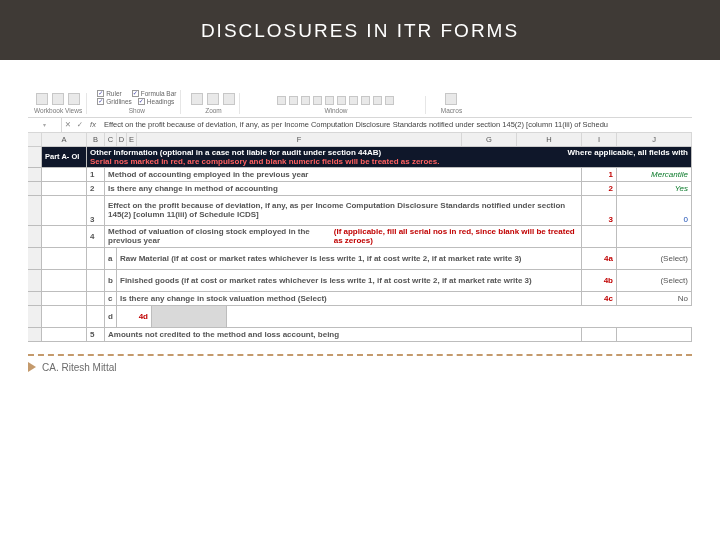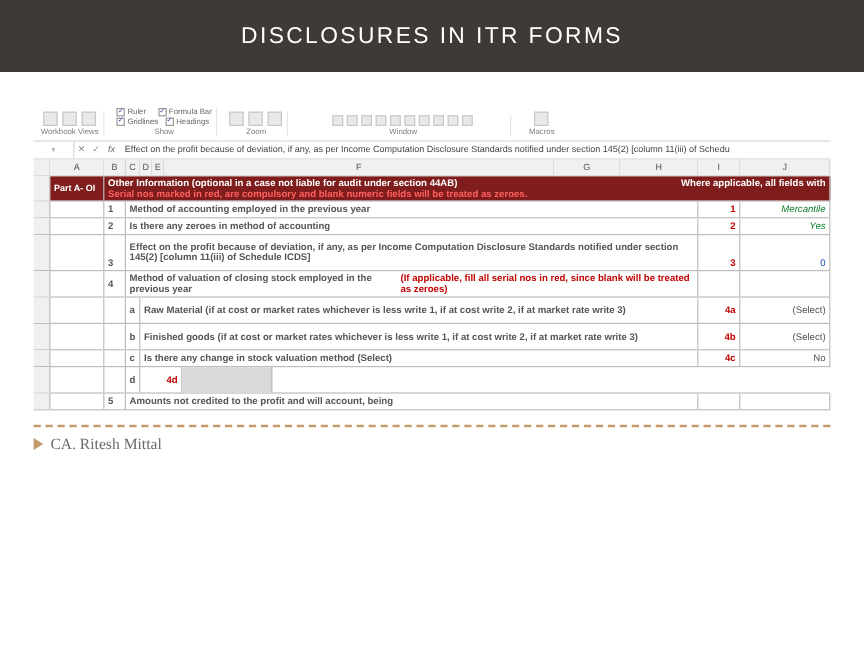--- a/index.html
+++ b/index.html
@@ -37,30 +37,30 @@
   .colhdr { display: flex; height: 14px; border-bottom: 1px solid #ccc; font-size: 7.5px; }
   .colhdr div { border-right: 1px solid #d7d7d7; text-align: center; display:flex; align-items:center; justify-content:center; color:#555; background:#f0f0f0; }
   .rownum { width: 14px; }
   .cA { width: 45px; } .cB { width: 18px; } .cC { width: 12px; } .cD { width: 10px; } .cE { width: 10px; }
   .cF { flex: 1; } .cG { width: 55px; } .cH { width: 65px; } .cI { width: 35px; } .cJ { width: 75px; }
   
   .row { display: flex; min-height: 14px; font-size: 8px; border-bottom: 1px solid #bdbdbd; }
   .row > div { border-right: 1px solid #bdbdbd; padding: 1px 3px; display:flex; align-items:center; }
   .row .rownum { background:#f0f0f0; color:#666; font-size:7px; justify-content:center; }
   .row .merge-rest { flex: 1; }
-  .black { background:#7f1d1d; color:#fff; font-weight:bold; }
+  .black { background:#0f172a; color:#fff; font-weight:bold; }
   .redtxt { color: #c00000; }
   .green { color: #0a7a2a; font-style: italic; }
   .bold { font-weight: bold; }
   .right { justify-content: flex-end; }
   .greycell { background: #d9d9d9; }
   .colF-text { line-height: 1.15; }
   
   .dash { margin: 12px 28px 0; border-top: 2px dashed #c49a6c; }
-  .footer { display:flex; align-items:center; gap:6px; margin: 6px 28px 0; font-family: Liberation Serif, serif; color:#6b6b6b; font-size:13px; }
+  .footer { display:flex; align-items:center; gap:6px; margin: 6px 28px 0; font-family: Liberation Sans, sans-serif; color:#6b6b6b; font-size:10px; }
   .tri { display:inline-block; width:0; height:0; border-top:5px solid transparent; border-bottom:5px solid transparent; border-left:8px solid #c49a6c; }
 </style>
 </head>
 <body>
 
 <div class="title-bar">
   <div>DISCLOSURES IN ITR FORMS</div>
 </div>
 
 <div class="excel">
@@ -168,21 +168,21 @@
     <div class="cB bold">1</div>
     <div class="colF-text bold" style="flex:1">Method of accounting employed in the previous year</div>
     <div class="cI bold right redtxt">1</div>
     <div class="cJ green right">Mercantile</div>
   </div>
 
   <div class="row">
     <div class="rownum"></div>
     <div class="cA"></div>
     <div class="cB bold">2</div>
-    <div class="colF-text bold" style="flex:1">Is there any zeroes in method of accounting</div>
+    <div class="colF-text bold" style="flex:1">Is there any change in method of accounting</div>
     <div class="cI bold right redtxt">2</div>
     <div class="cJ green right">Yes</div>
   </div>
 
   <div class="row" style="min-height:30px;">
     <div class="rownum"></div>
     <div class="cA"></div>
     <div class="cB bold" style="align-items:flex-end;">3</div>
     <div class="colF-text bold" style="flex:1">Effect on the profit  because of deviation, if any,  as per Income Computation Disclosure Standards notified under section 145(2) [column 11(iii) of Schedule ICDS]</div>
     <div class="cI bold right redtxt" style="align-items:flex-end;">3</div>
@@ -238,21 +238,21 @@
       <div class="cB"></div>
     <div class="cC bold">d</div>
     <div class="cI bold redtxt right">4d</div>
     <div class="cJ greycell"></div>
   </div>
 
   <div class="row">
     <div class="rownum"></div>
       <div class="cA"></div>
     <div class="cB bold">5</div>
-    <div class="colF-text bold" style="flex:1">Amounts not credited to the profit and will account, being</div>
+    <div class="colF-text bold" style="flex:1">Amounts not credited to the method and loss account, being</div>
     <div class="cI"></div>
       <div class="cJ"></div>
   </div>
 
 </div>
 
 <div class="dash"></div>
 <div class="footer">
   <span class="tri"></span>
   <span>CA. Ritesh Mittal</span>

